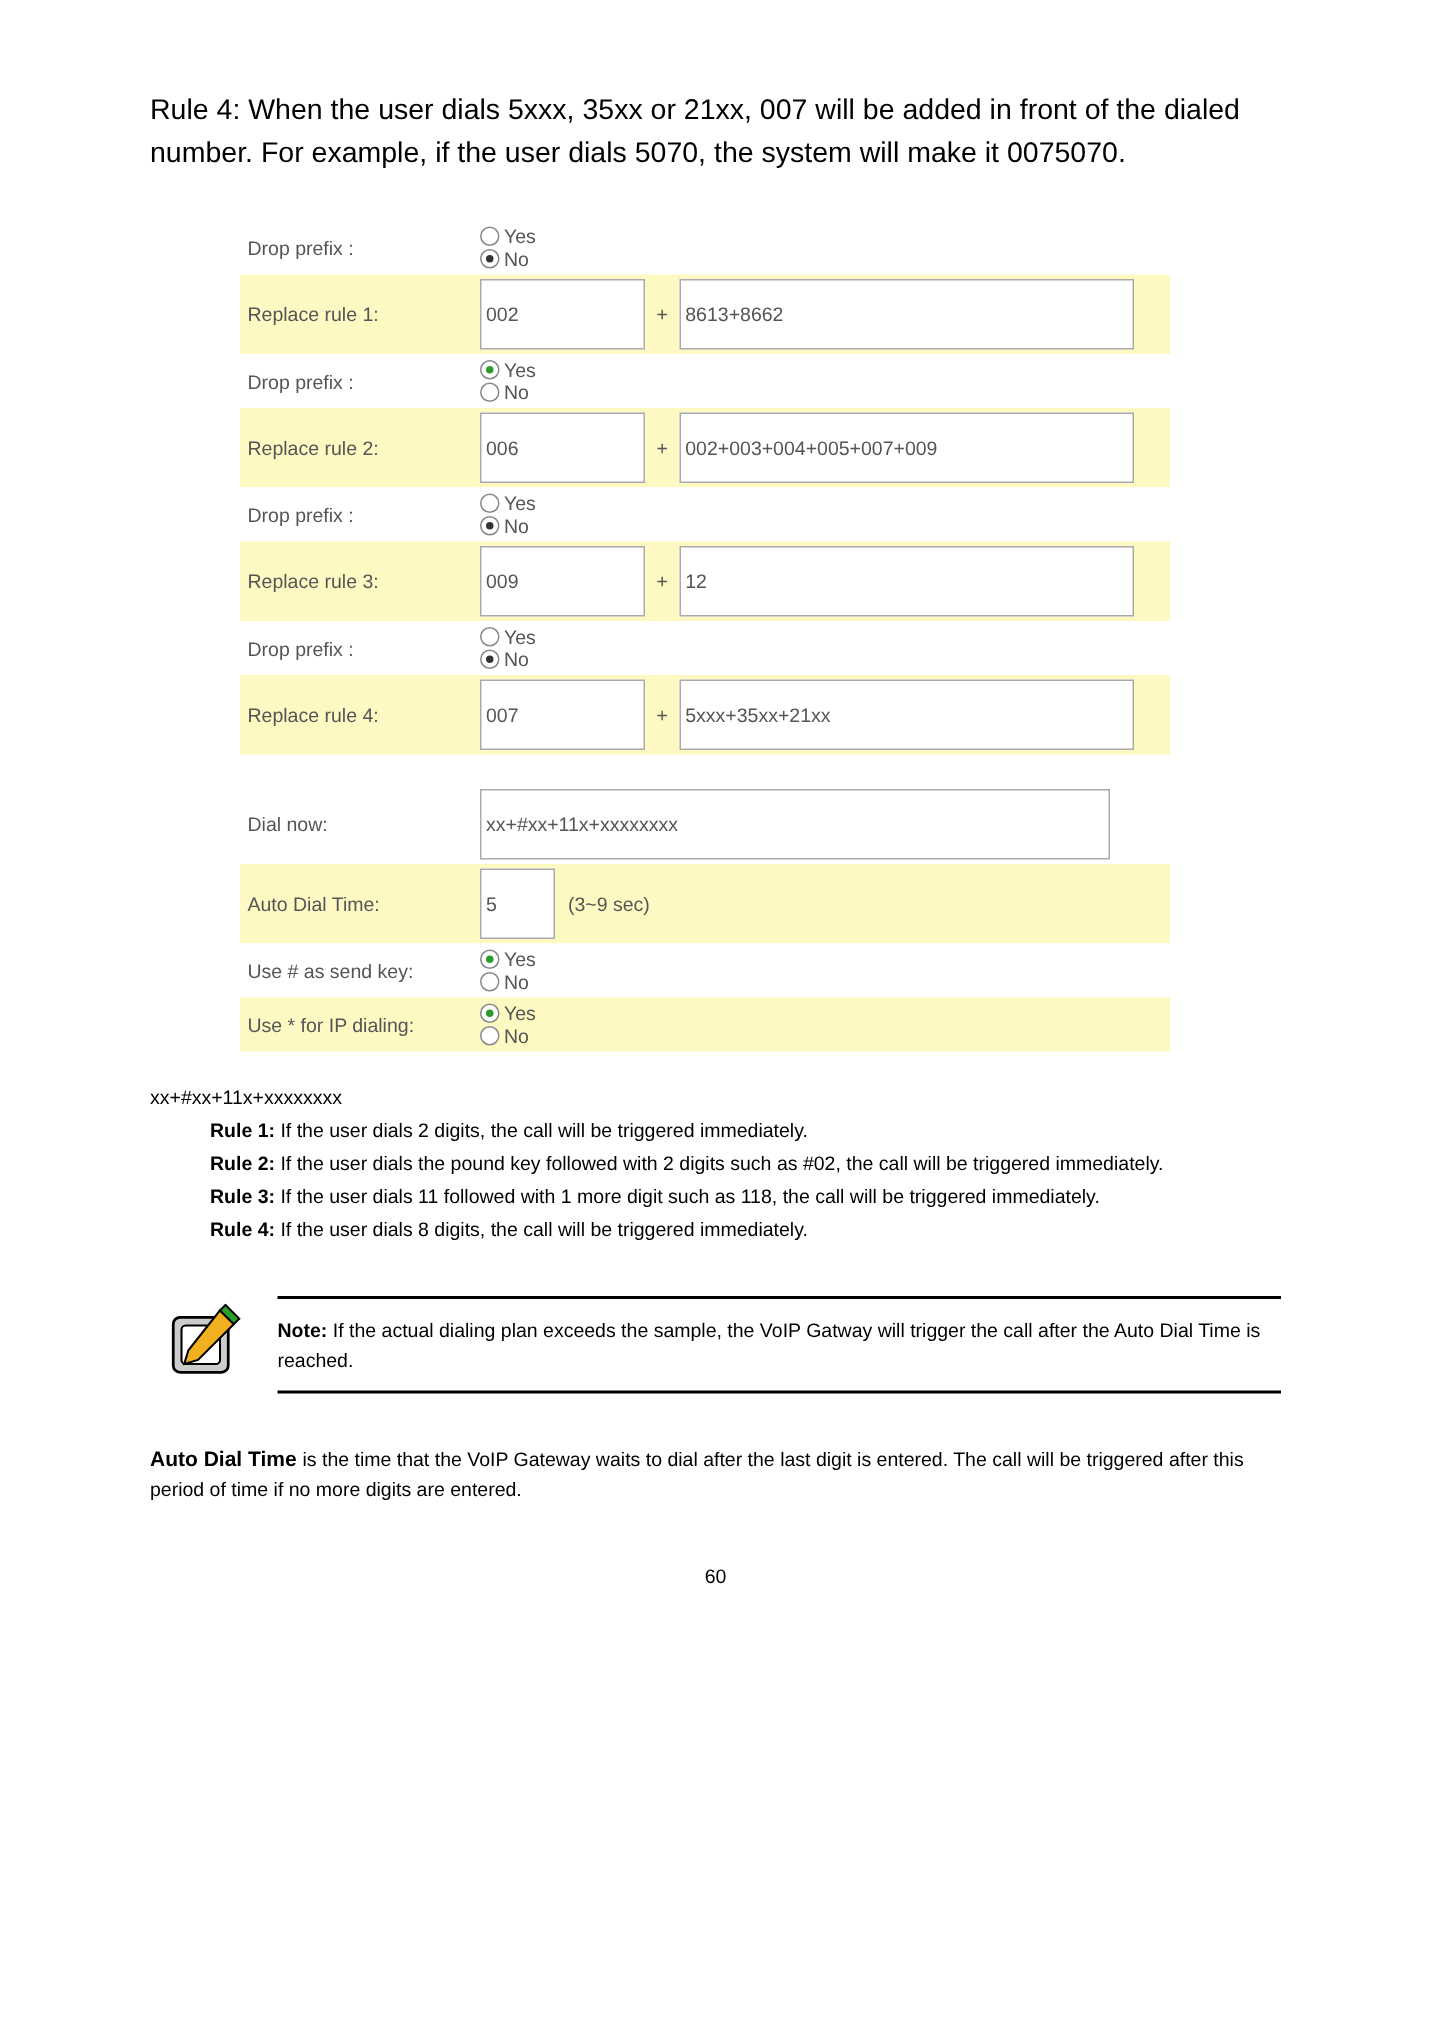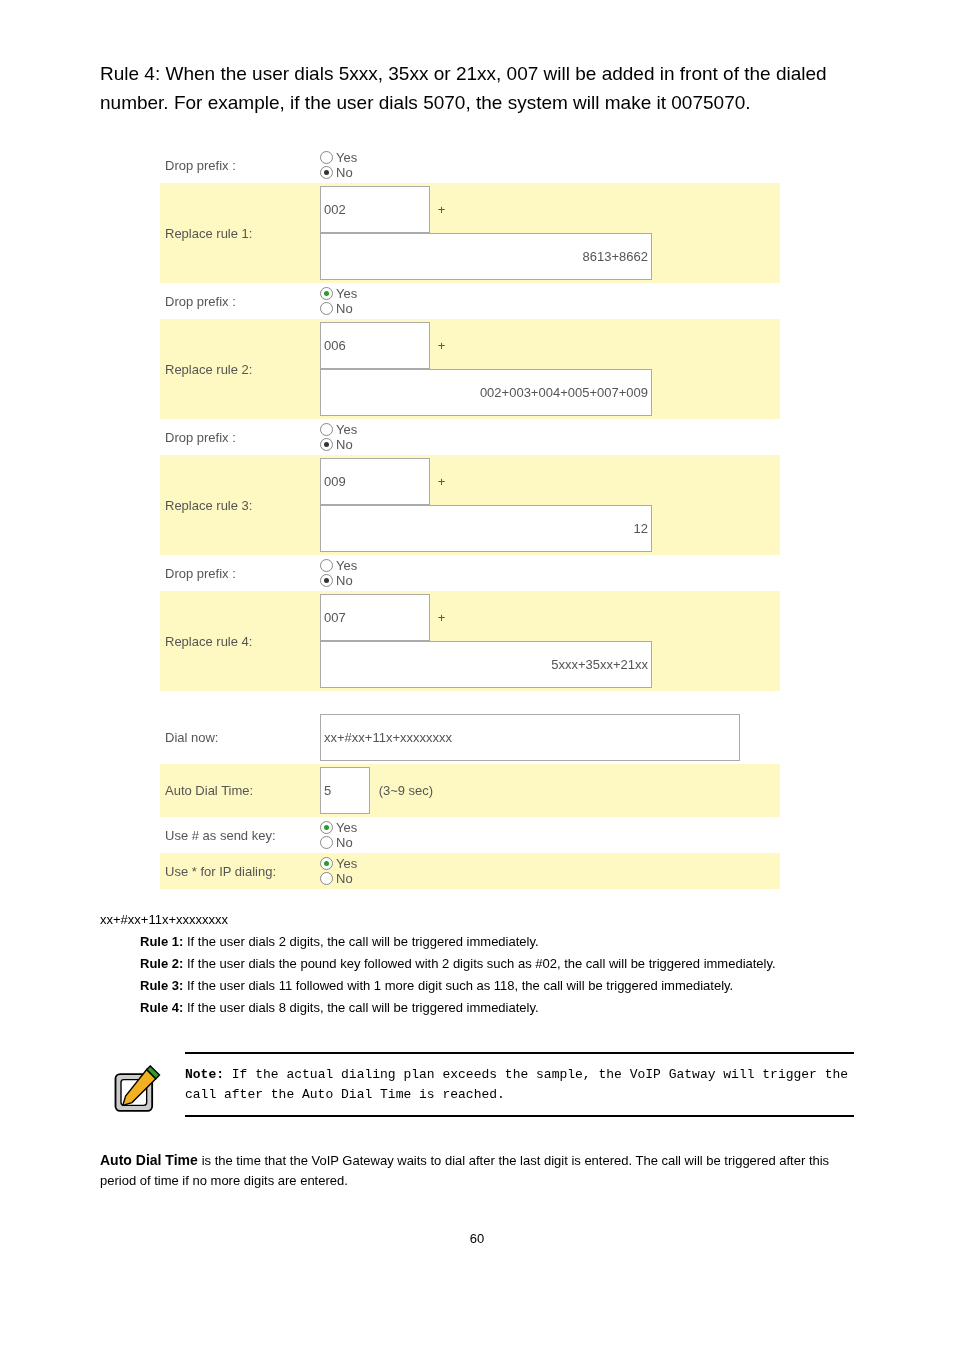--- a/index.html
+++ b/index.html
@@ -18,33 +18,33 @@
     .label-cell { width: 155px; color: #555; font-size: 13px; }
     .content-cell { }
     .radio-wrap { display: flex; align-items: center; margin-right: 15px; }
     .radio-outer { width: 13px; height: 13px; border: 1px solid #888; border-radius: 50%; display: flex; align-items: center; justify-content: center; background: #fff; margin-right: 3px; }
     .radio-outer.checked::after { content: ""; width: 5px; height: 5px; background: #2a9c2a; border-radius: 50%; display: block; }
     .radio-outer.checked-dark::after { content: ""; width: 5px; height: 5px; background: #333; border-radius: 50%; display: block; }
     .radio-label { font-size: 13px; color: #555; }
     
     .text-input { font-family: Arial, sans-serif; font-size: 13px; border: 1px solid #aaa; padding: 15px 3px; background: #fff; color: #555; }
     .text-input.small { width: 110px; }
-    .text-input.wide { width: 332px; text-align: right; }
+    .text-input.wide { width: 303px; }
     .text-input.xwide { width: 420px; }
     .text-input.tiny { width: 50px; }
     
     .plus-sep { display: inline-block; padding: 0 4px; color: #555; }
     .hint { color: #555; font-size: 13px; margin-left: 5px; }
     
     .rule-list { margin: 20px 0; font-size: 13px; line-height: 1.7; color: #000; }
     .rule-list .bold { font-weight: bold; }
     
     .indent { margin-left: 40px; }
     
-    .note-block { display: flex; align-items: flex-end; margin: 30px 0 30px 10px; font-family: Liberation Mono, monospace; }
+    .note-block { display: flex; align-items: center; margin: 30px 0 30px 10px; }
     .note-icon { width: 55px; height: 55px; margin-right: 20px; flex-shrink: 0; }
     .note-content { flex: 1; }
     .note-rule { border: none; border-top: 2px solid #000; margin: 3px 0; }
     .note-text { font-size: 13px; line-height: 1.5; padding: 8px 0; }
     .note-text .bold { font-weight: bold; }
     
     .bold-para { font-weight: bold; font-size: 14px; margin: 25px 0 5px 0; }
     .footer-num { text-align: center; font-size: 13px; margin-top: 40px; }
   </style>
 </head>

